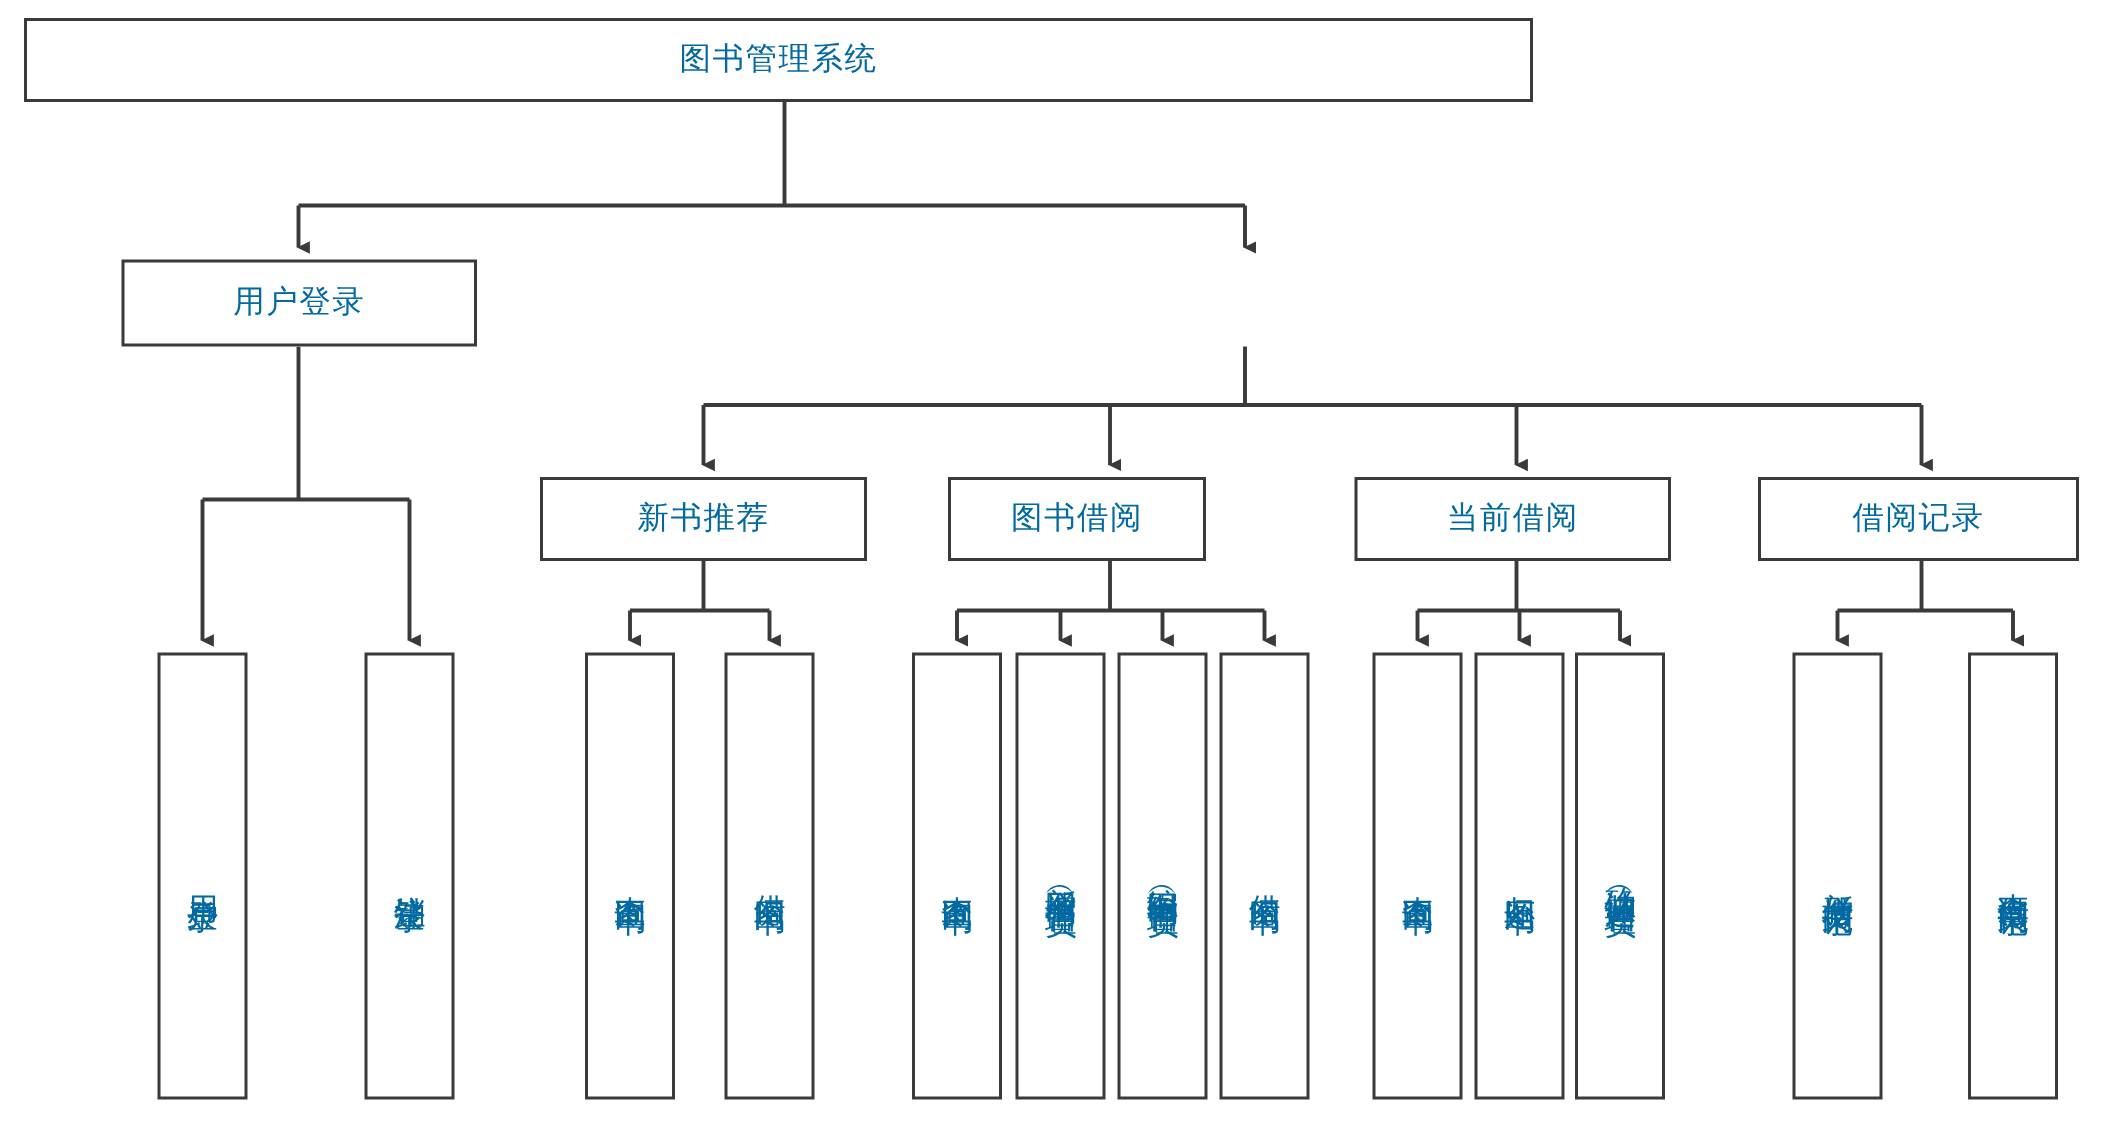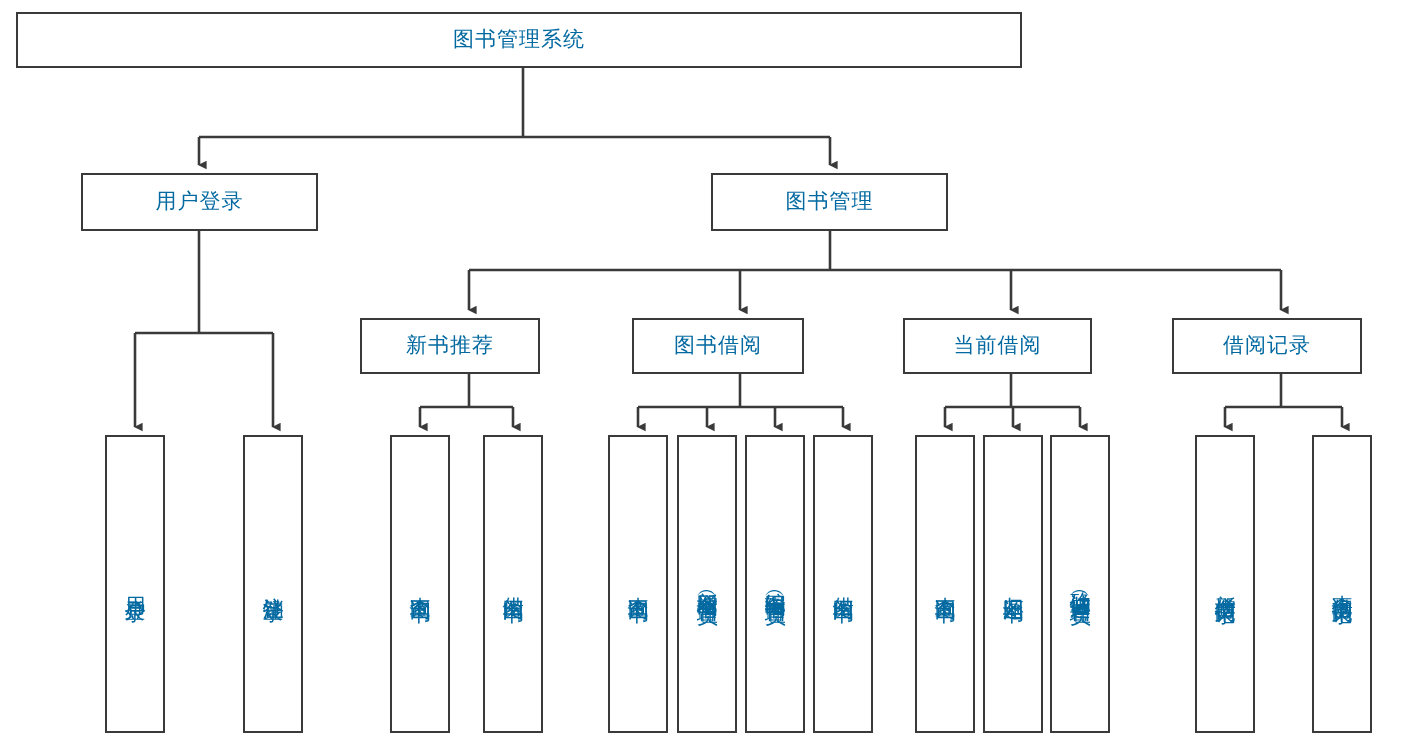--- a/index.html
+++ b/index.html
@@ -130,34 +130,31 @@
     </g>
   </svg>
 
   <div class="node-box horizontal" style="left: 16px; top: 12px; width: 1006px; height: 56px;">
     <span class="node-label">图书管理系统</span>
   </div>
 
   <div class="node-box horizontal" style="left: 81px; top: 173px; width: 237px; height: 58px;">
     <span class="node-label">用户登录</span>
   </div>
-  <div class="node-box horizontal" style="left: 711px; top: 173px; width: 237px; height: 58px;">
-    <span class="node-label">图书管理</span>
-  </div>
 
-  <div class="node-box horizontal" style="left: 360px; top: 318px; width: 180px; height: 56px;">
+  <div class="node-box horizontal" style="left: 360px; top: 318px; width: 218px; height: 56px;">
     <span class="node-label">新书推荐</span>
   </div>
   <div class="node-box horizontal" style="left: 632px; top: 318px; width: 172px; height: 56px;">
     <span class="node-label">图书借阅</span>
   </div>
-  <div class="node-box horizontal" style="left: 903px; top: 318px; width: 189px; height: 56px;">
+  <div class="node-box horizontal" style="left: 903px; top: 318px; width: 211px; height: 56px;">
     <span class="node-label">当前借阅</span>
   </div>
-  <div class="node-box horizontal" style="left: 1172px; top: 318px; width: 190px; height: 56px;">
+  <div class="node-box horizontal" style="left: 1172px; top: 318px; width: 214px; height: 56px;">
     <span class="node-label">借阅记录</span>
   </div>
 
   <div class="node-box vertical" style="left: 105px; top: 435px; width: 60px; height: 298px;">
     <span class="node-label">用户登录</span>
   </div>
   <div class="node-box vertical" style="left: 243px; top: 435px; width: 60px; height: 298px;">
     <span class="node-label">注销登录</span>
   </div>
   <div class="node-box vertical" style="left: 390px; top: 435px; width: 60px; height: 298px;">

